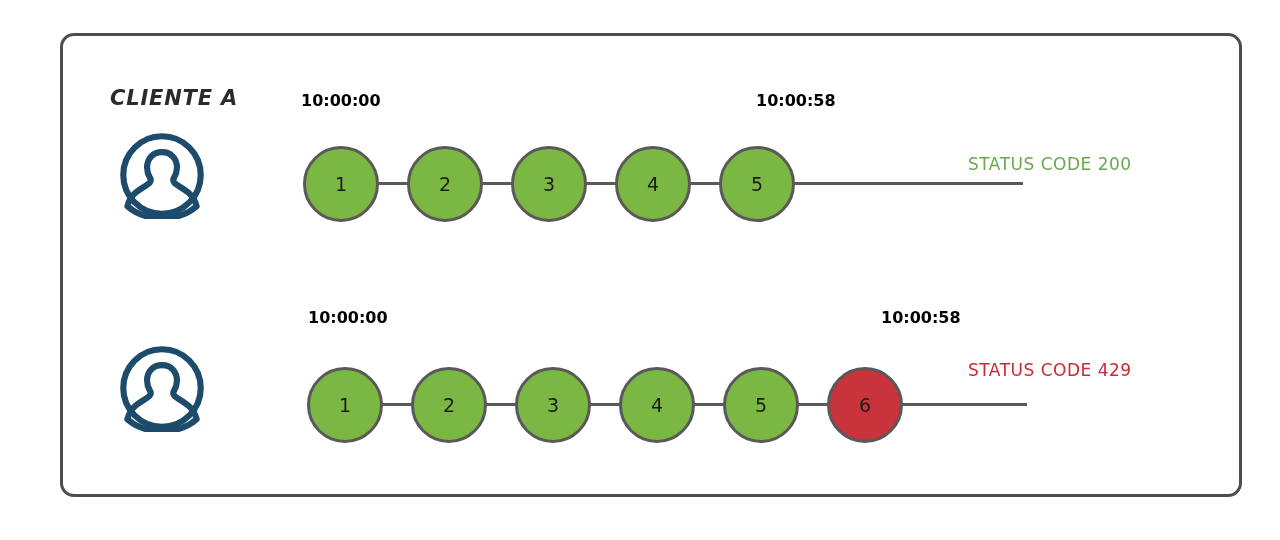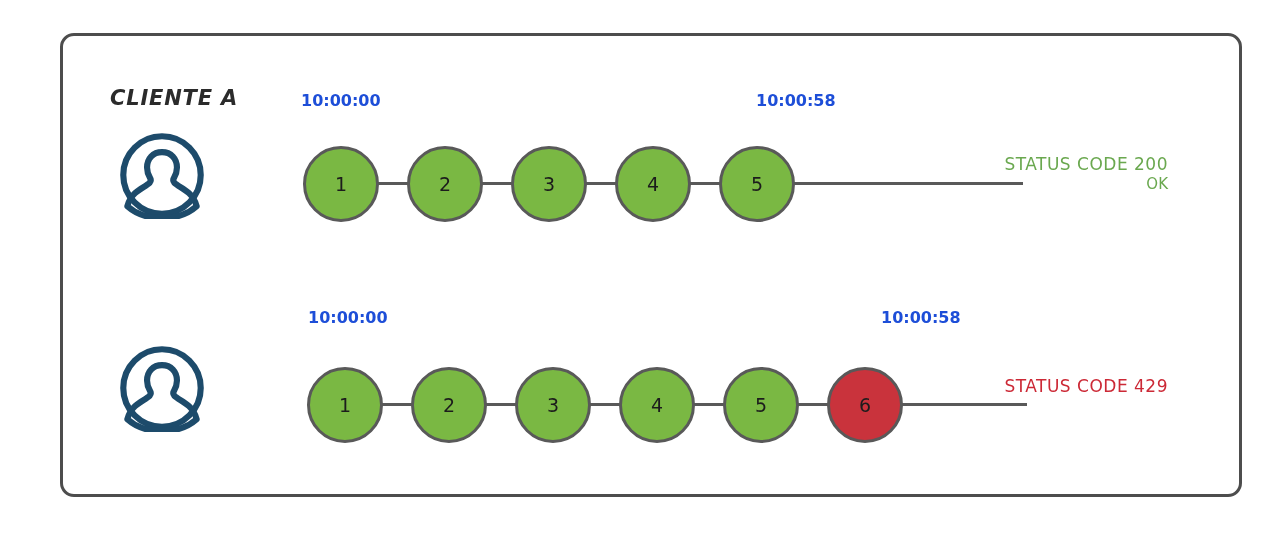--- a/index.html
+++ b/index.html
@@ -48,21 +48,21 @@
     width: 88px;
     height: 88px;
   }
 
   
   .timestamp {
     position: absolute;
     font-family: "DejaVu Sans", sans-serif;
     font-size: 16px;
     font-weight: bold;
-    color: #1d4ed8;
+    color: #000000;
     white-space: nowrap;
   }
 
   
   .node {
     position: absolute;
     width: 76px;
     height: 76px;
     border-radius: 50%;
     border: 3px solid #595959;
@@ -81,21 +81,21 @@
     position: absolute;
     height: 3px;
     background: #595959;
   }
 
   
   .status {
     position: absolute;
     font-family: "DejaVu Sans", sans-serif;
     white-space: nowrap;
-    text-align: right;
+    text-align: left;
     line-height: 1.25;
   }
   .status .line1 {
     font-size: 17px;
     letter-spacing: 0.5px;
     display: block;
   }
   .status .line2 {
     font-size: 15px;
     display: block;
@@ -131,21 +131,20 @@
     <div class="connector" style="left:728px; top:146px; width:232px;"></div>
 
     <div class="node ok" style="left:240px; top:110px;">1</div>
     <div class="node ok" style="left:344px; top:110px;">2</div>
     <div class="node ok" style="left:448px; top:110px;">3</div>
     <div class="node ok" style="left:552px; top:110px;">4</div>
     <div class="node ok" style="left:656px; top:110px;">5</div>
 
     <div class="status ok" style="left:905px; top:118px; width:200px;">
       <span class="line1">STATUS CODE 200</span>
-      <span class="line2">OK</span>
     </div>
 
 
     <svg class="avatar" style="left:55px; top:308px;" viewBox="0 0 100 100">
       <circle cx="50" cy="50" r="44" fill="none" stroke="#1d4b6b" stroke-width="7"></circle>
       <path d="M50 24c-10.5 0-17 7.5-17 17.5 0 6 2 9.5 3.5 12 1 1.8 1 3.5-.4 5.2
                C33 62 25 65.5 19.5 70.5 15 74.6 12.2 79.6 10.6 85.5
                c 9 8 23 13.5 39.4 13.5 s 30.4 -5.5 39.4 -13.5
                c -1.6 -5.9 -4.4 -10.9 -8.9 -15 C75 65.5 67 62 63.9 58.7
                c -1.4 -1.7 -1.4 -3.4 -0.4 -5.2 1.5 -2.5 3.5 -6 3.5 -12
@@ -162,18 +161,18 @@
     <div class="connector" style="left:732px; top:367px; width:36px;"></div>
     <div class="connector" style="left:836px; top:367px; width:128px;"></div>
 
     <div class="node ok" style="left:244px; top:331px;">1</div>
     <div class="node ok" style="left:348px; top:331px;">2</div>
     <div class="node ok" style="left:452px; top:331px;">3</div>
     <div class="node ok" style="left:556px; top:331px;">4</div>
     <div class="node ok" style="left:660px; top:331px;">5</div>
     <div class="node err" style="left:764px; top:331px;">6</div>
 
-    <div class="status err" style="left:905px; top:340px; width:200px;">
+    <div class="status err" style="left:905px; top:324px; width:200px;">
       <span class="line1">STATUS CODE 429</span>
     </div>
 
   </div>
 </div>
 
 </body></html>

